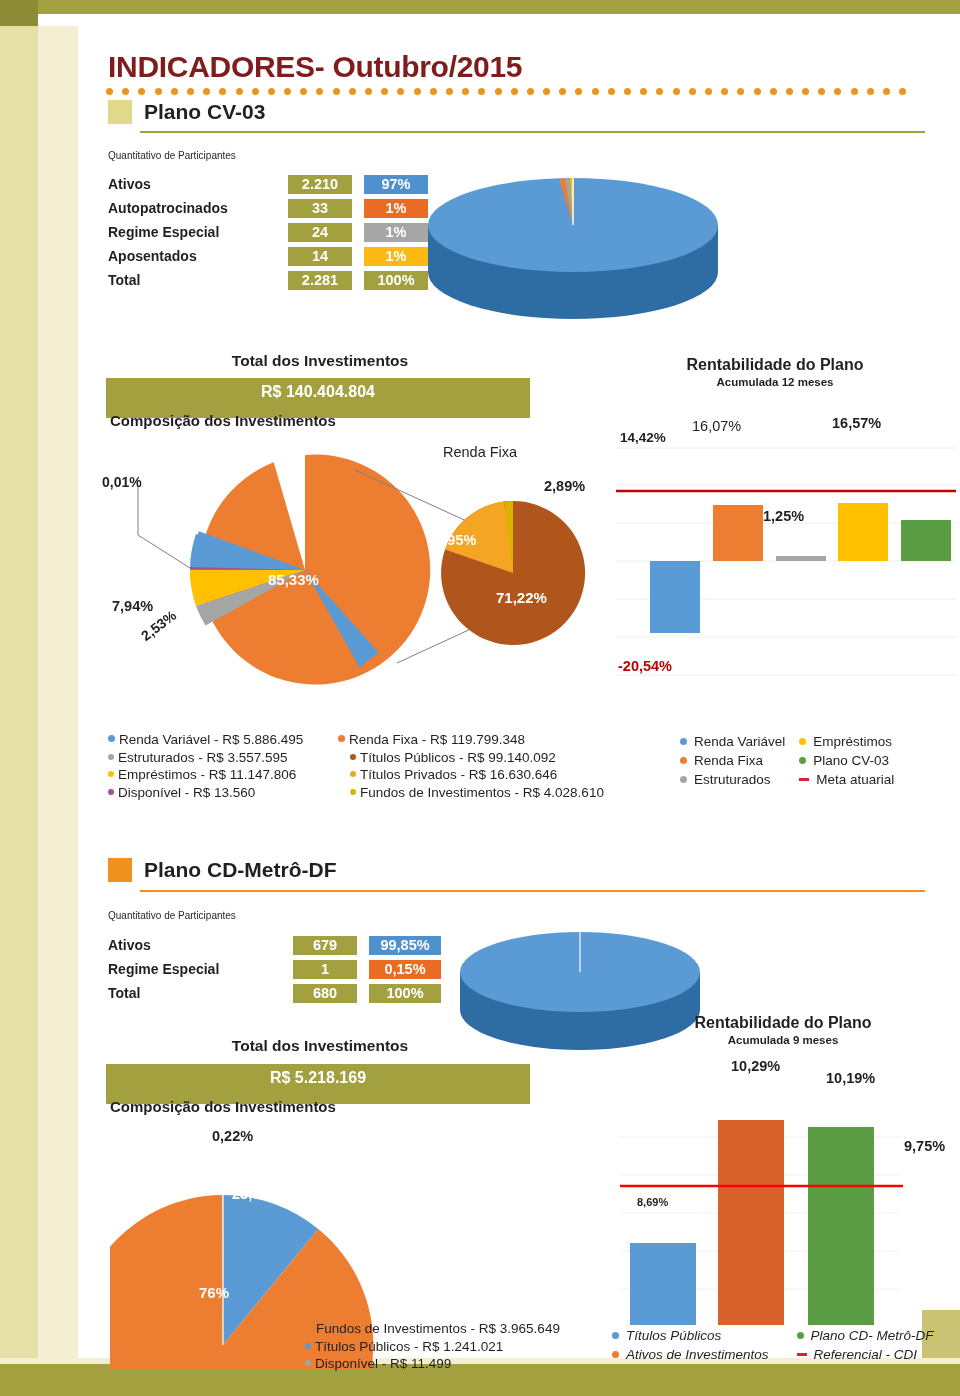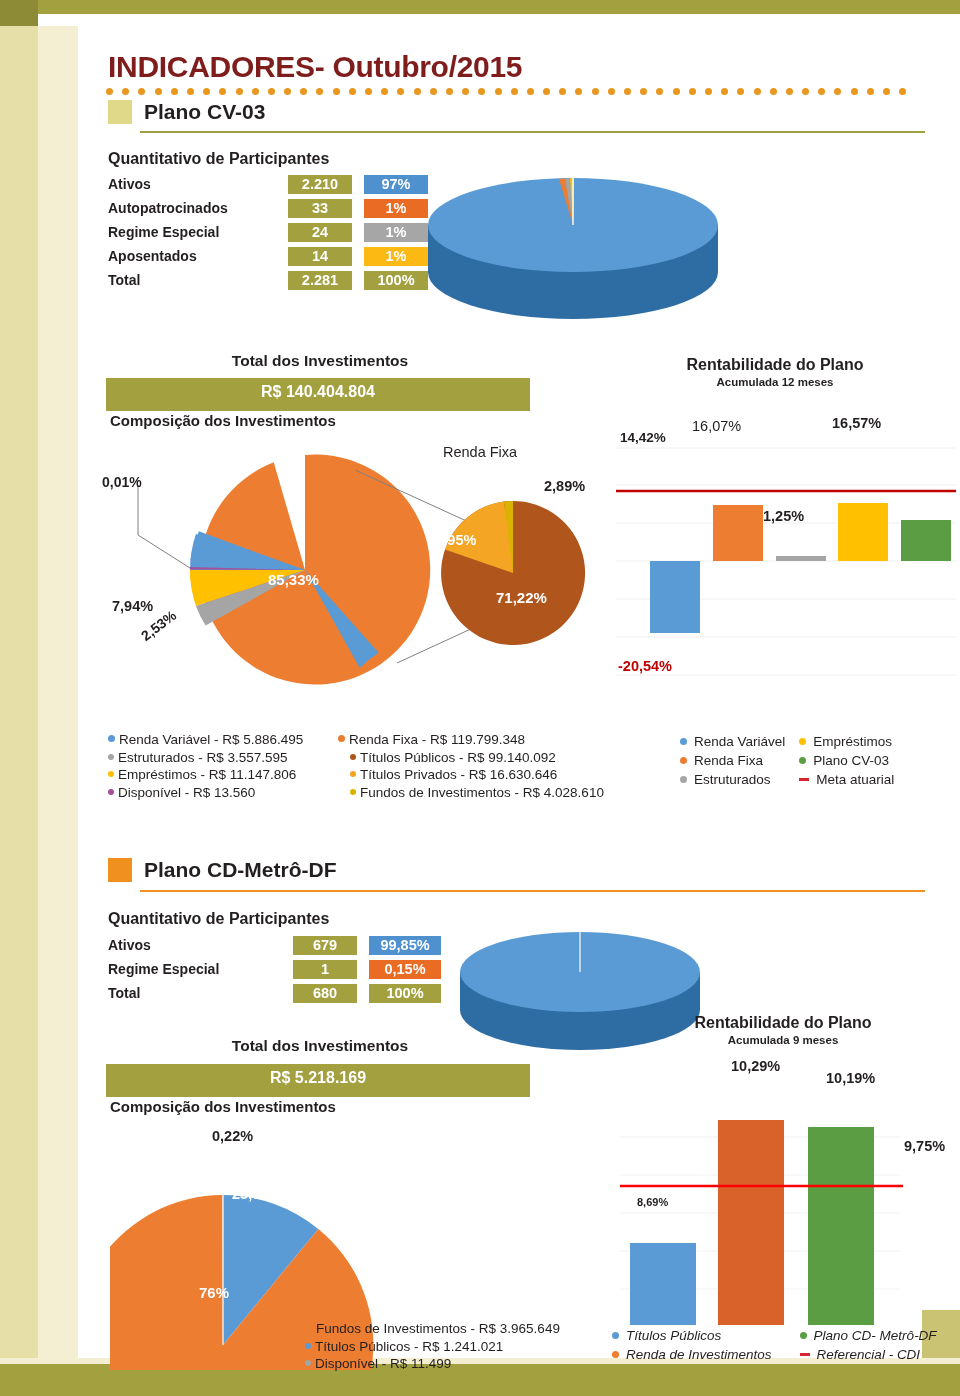--- a/index.html
+++ b/index.html
@@ -23,30 +23,30 @@
   #doc-title{position:absolute;left:108px;top:50px;font-size:30px;font-weight:bold;color:#7f1d1d;letter-spacing:-0.3px;}
   #dotrule{position:absolute;left:106px;top:88px;width:845px;height:8px;}
   #dotrule i{display:block;float:left;width:7px;height:7px;margin-right:9.2px;border-radius:50%;background:#e8971f;}
 
   .plan-head{position:absolute;display:flex;align-items:center;}
   .plan-chip{width:24px;height:24px;margin-right:12px;}
   .plan-name{font-size:21px;font-weight:bold;}
   .plan-rule{position:absolute;height:2px;}
 
   
-  .sec-title{position:absolute;font-size:16px;font-weight:bold;}
+  .sec-title{position:absolute;font-size:10px;font-weight:normal;}
   .ptable{position:absolute;font-size:14px;font-weight:bold;}
   .prow{display:flex;align-items:center;height:22px;margin-bottom:2px;}
   .plabel{width:180px;}
   .pnum{width:64px;height:19px;line-height:19px;text-align:center;color:#fff;background:#a3a03f;font-size:14.5px;}
   .ppct{width:64px;height:19px;line-height:19px;text-align:center;color:#fff;font-size:14.5px;margin-left:12px;}
 
   
   .inv-title{position:absolute;font-size:15.5px;font-weight:bold;text-align:center;}
-  .inv-banner{position:absolute;height:33px;line-height:27px;background:#a3a03f;color:#fff;font-weight:bold;font-size:16px;text-align:center;}
+  .inv-banner{position:absolute;height:40px;line-height:27px;background:#a3a03f;color:#fff;font-weight:bold;font-size:16px;text-align:center;}
   .comp-title{position:absolute;font-size:15px;font-weight:bold;text-align:left;}
 
   
   .rent-title{position:absolute;font-size:16px;font-weight:bold;text-align:center;width:100%;}
   .rent-sub{position:absolute;font-size:11.5px;font-weight:bold;text-align:center;width:100%;}
 
   
   .legend{position:absolute;font-size:13.5px;line-height:17.5px;}
   .lgi{display:flex;align-items:baseline;white-space:nowrap;}
   .dot{width:7px;height:7px;border-radius:50%;display:inline-block;margin-right:4px;flex:none;position:relative;top:-2px;}
@@ -403,21 +403,21 @@
 </div>
 
 <div class="legend2" style="left:612px;top:1326px;gap:28px;font-style:italic;">
   <div class="col">
     <div class="lgi">
         <span class="dot" style="background:#5b9bd5"></span>
         <span>Títulos Públicos</span>
       </div>
     <div class="lgi">
         <span class="dot" style="background:#ed7d31"></span>
-        <span>Renda de Investimentos</span>
+        <span>Ativos de Investimentos</span>
       </div>
   </div>
   <div class="col">
     <div class="lgi">
         <span class="dot" style="background:#5a9d42"></span>
         <span>Plano CD- Metrô-DF</span>
       </div>
     <div class="lgi">
         <span class="dash"></span>
         <span>Referencial - CDI</span>

